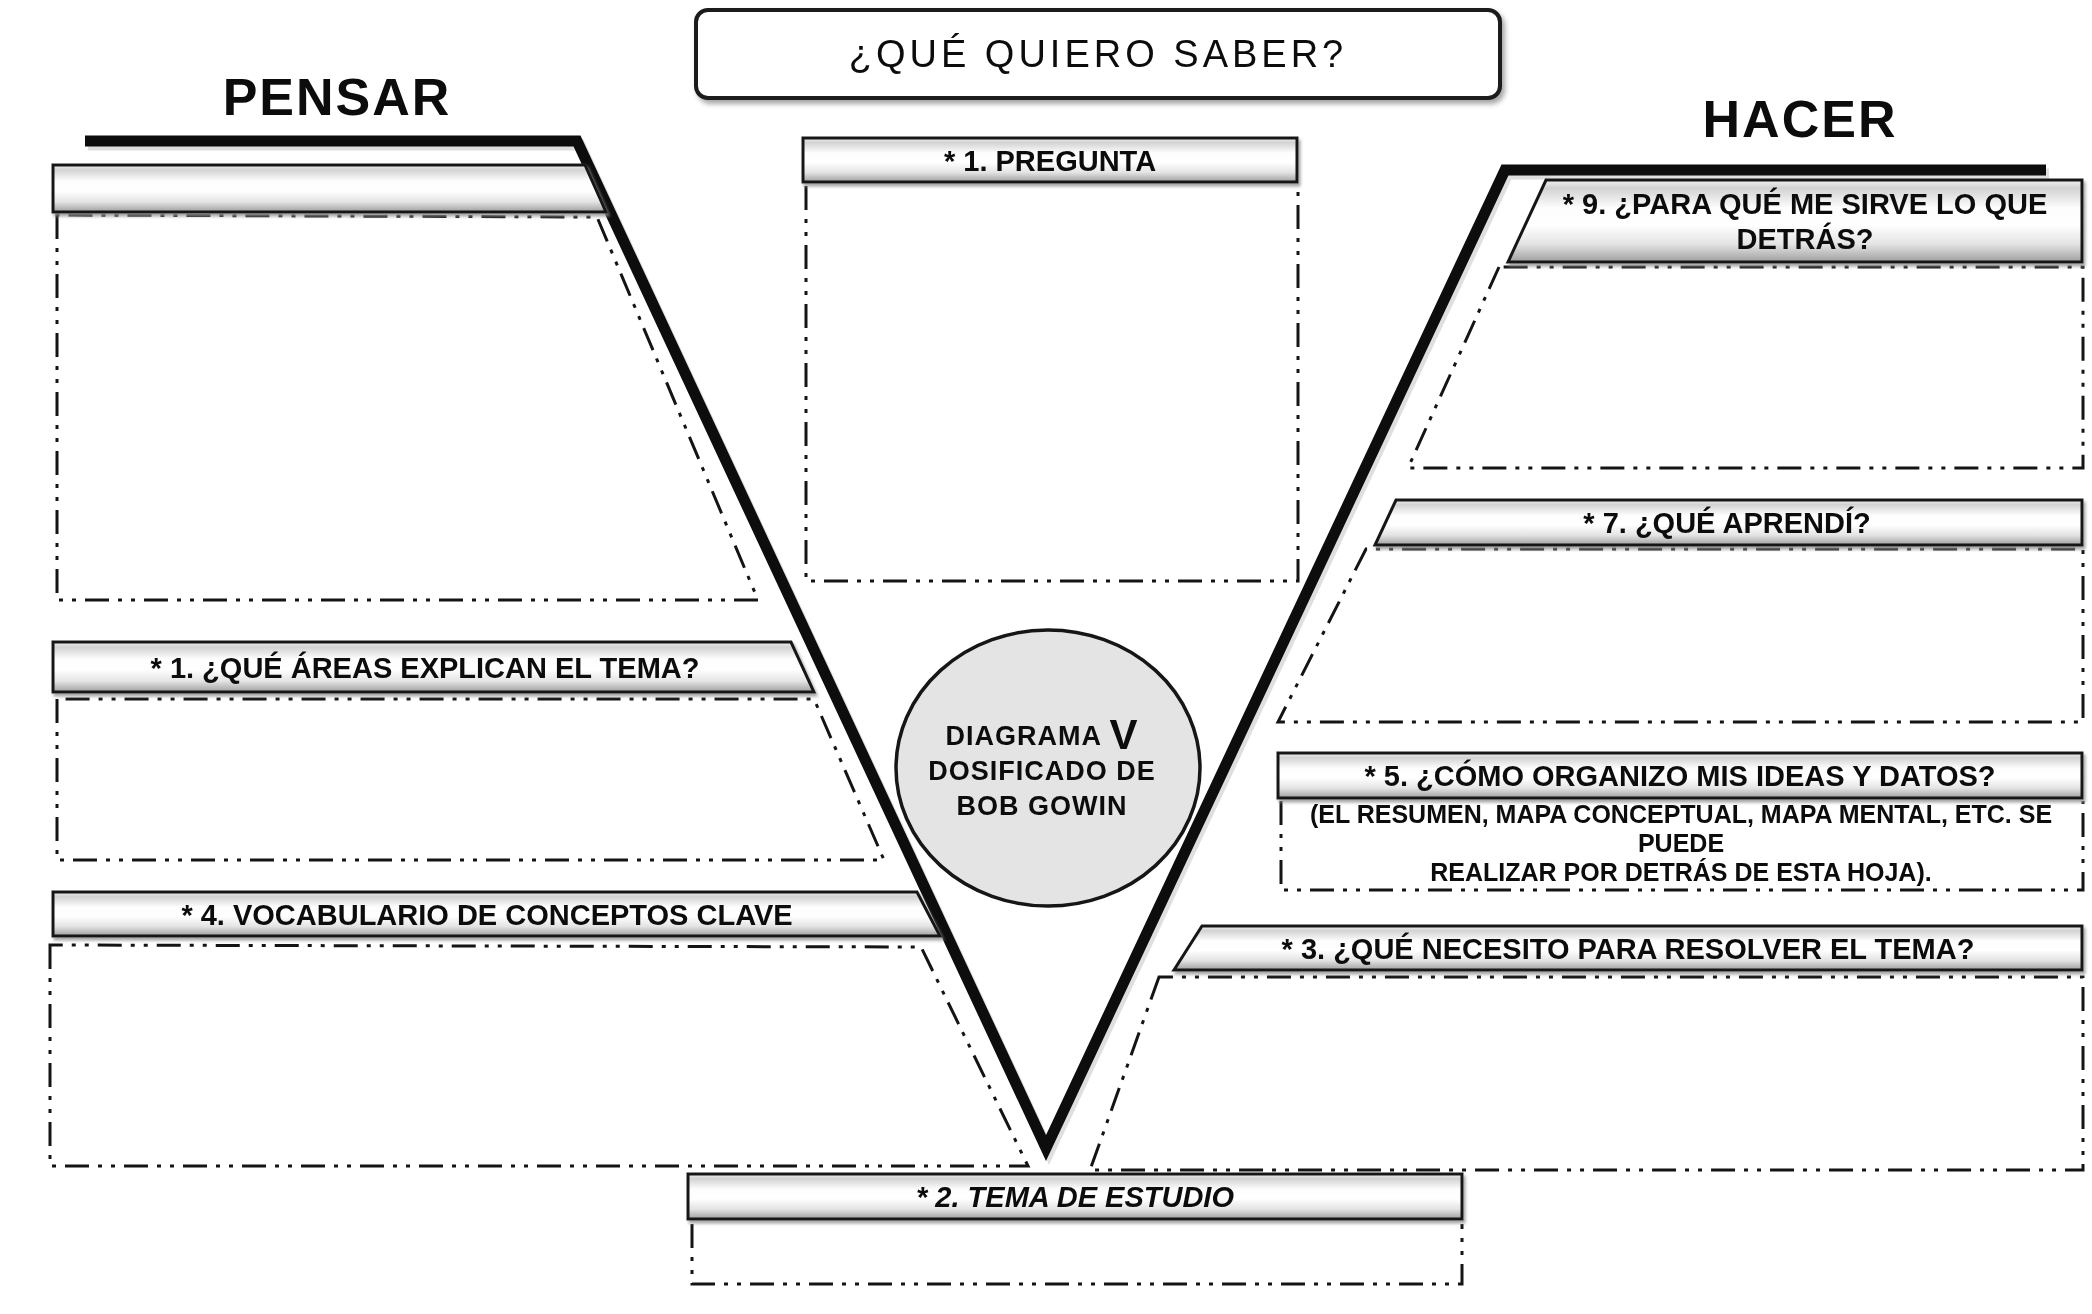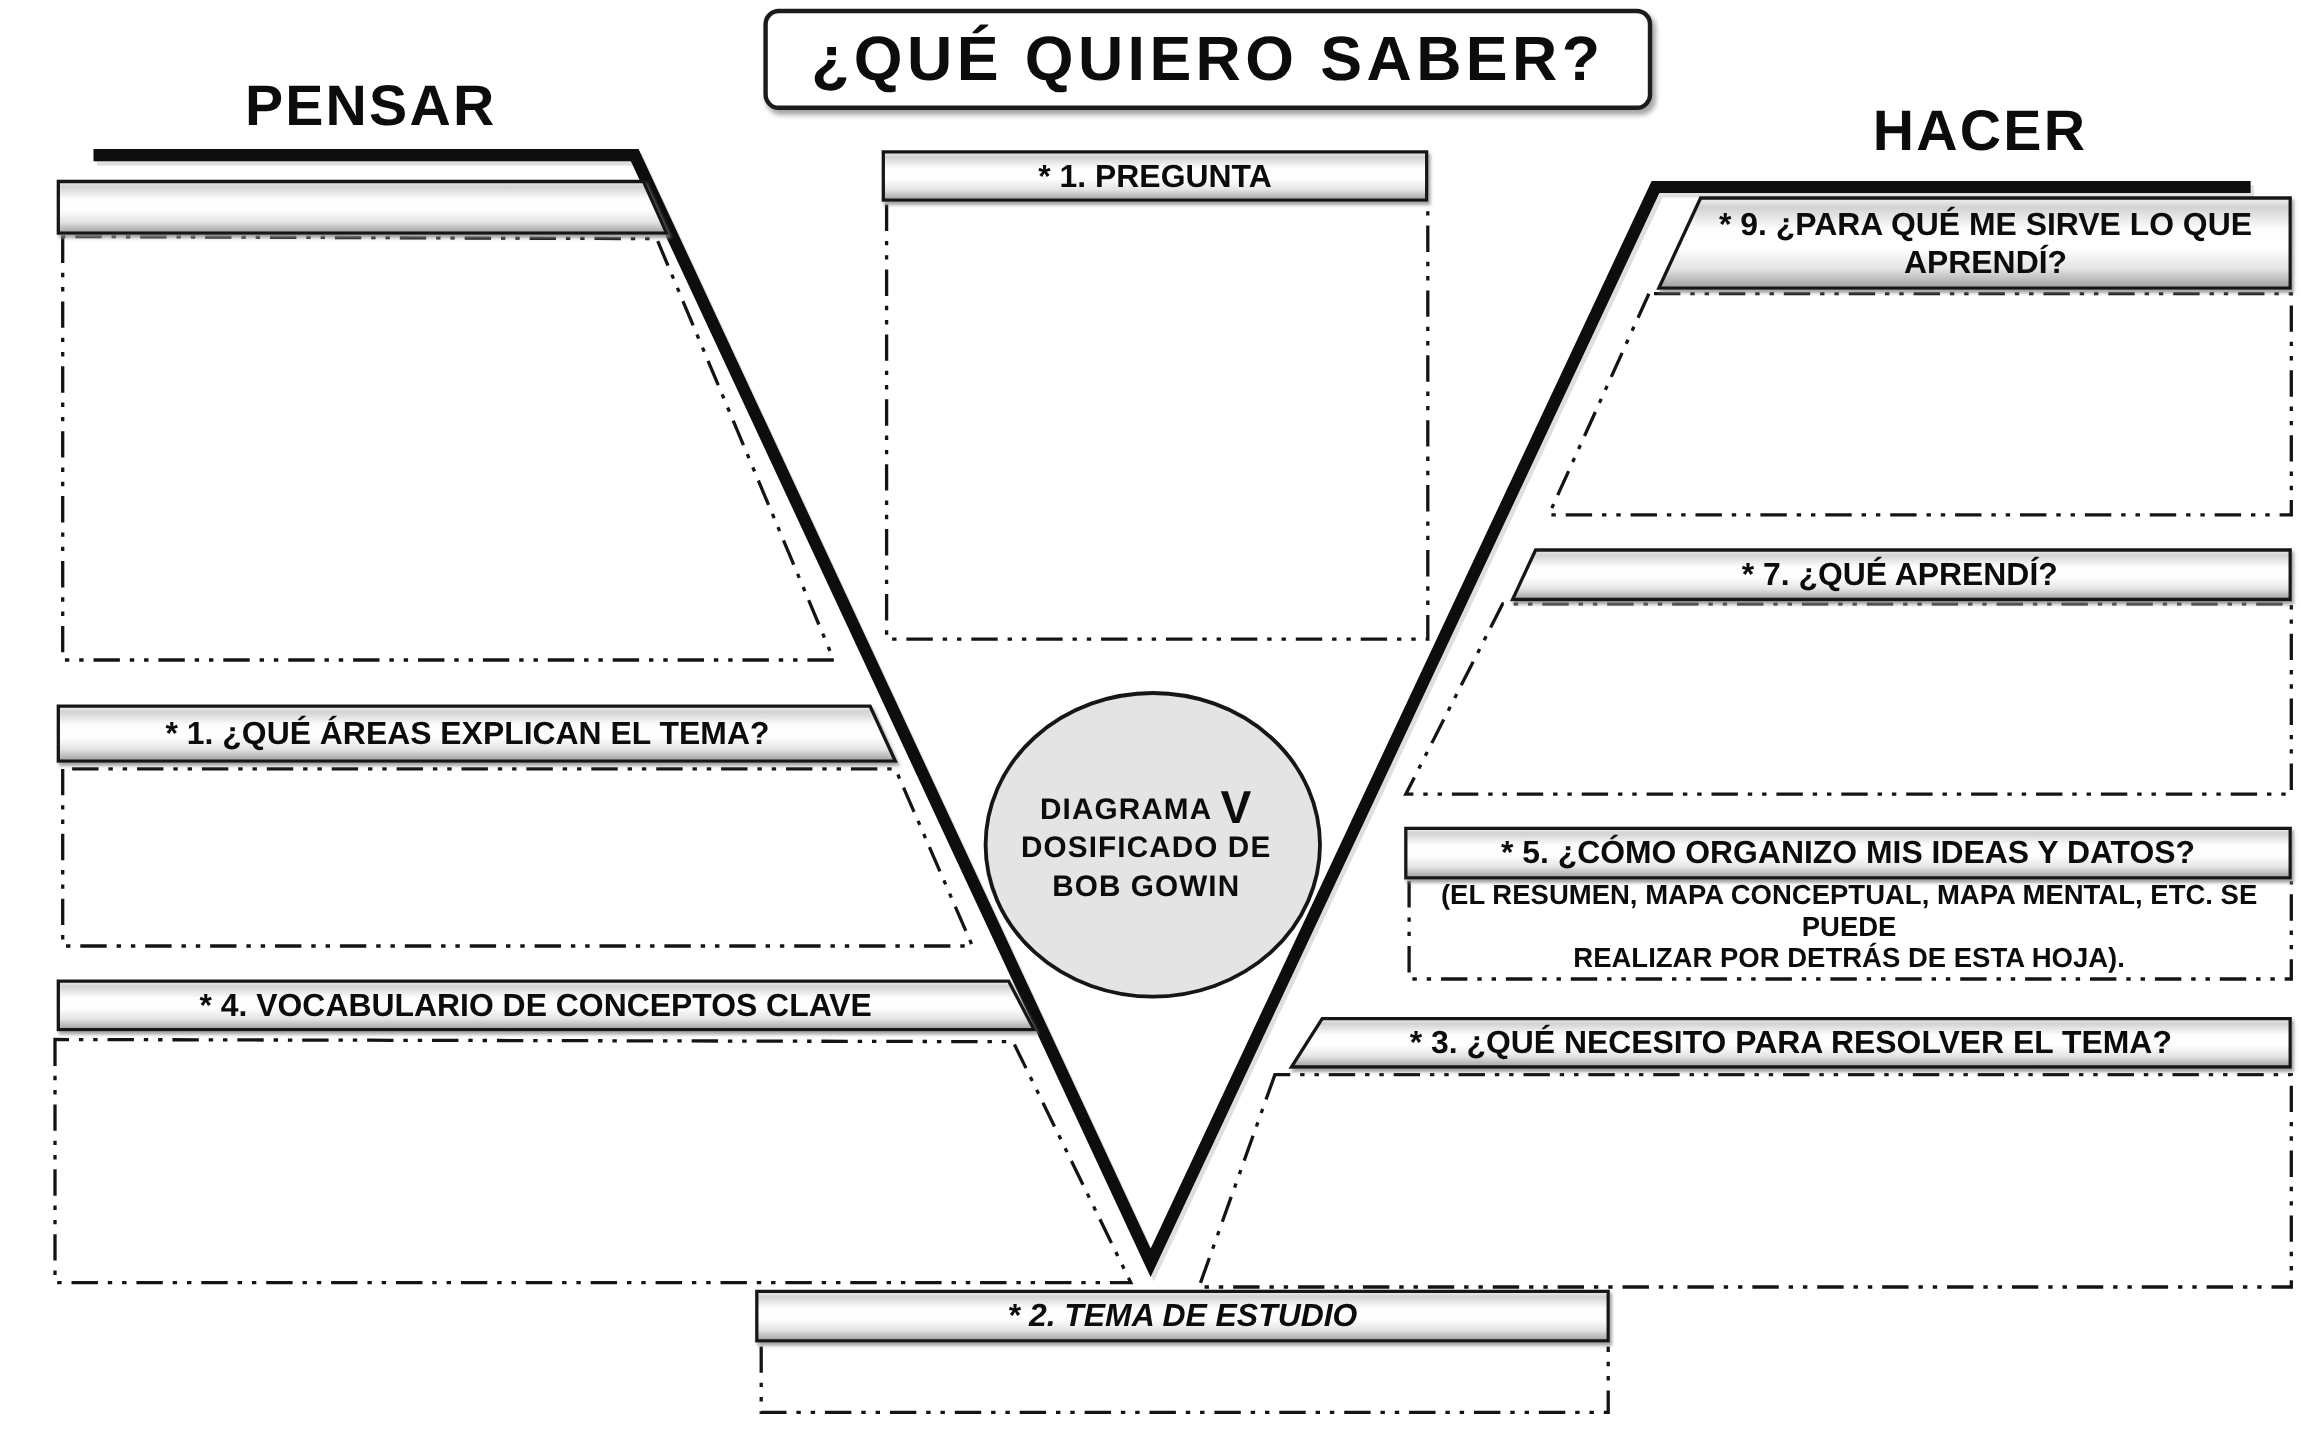--- a/index.html
+++ b/index.html
@@ -42,22 +42,22 @@
     width: 800px; height: 84px;
     background: #ffffff;
     border: 4px solid #1c1c1c;
     border-radius: 14px;
     box-shadow: 3px 4px 5px rgba(0,0,0,0.35);
     display: flex;
     align-items: center;
     justify-content: center;
   }
   .title-box span {
-    font-weight: bold;
-    font-size: 57px;
+    font-weight: normal;
+    font-size: 38px;
     letter-spacing: 4px;
     white-space: nowrap;
   }
   .note {
     position: absolute;
     transform: translate(-50%, -50%);
     font-weight: bold;
     font-size: 25px;
     text-align: center;
     line-height: 29px;
@@ -137,21 +137,21 @@
 
   <div class="side-label" style="left:337px; top:97px;">PENSAR</div>
   <div class="side-label" style="left:1800px; top:119px;">HACER</div>
 
   <div class="lbl" style="left:1050px; top:161px;">* 1. PREGUNTA</div>
   <div class="lbl" style="left:425px; top:668px;">* 1. ¿QUÉ ÁREAS EXPLICAN EL TEMA?</div>
   <div class="lbl" style="left:487px; top:915px;">* 4. VOCABULARIO DE CONCEPTOS CLAVE</div>
   <div class="lbl" style="left:1075px; top:1197px;font-style:italic;">* 2. TEMA DE ESTUDIO</div>
   <div class="lbl" style="left:1805px; top:222px;">
     <span>* 9. ¿PARA QUÉ ME SIRVE LO QUE</span><br>
-    <span>APRENDÍ?</span>
+    <span>DETRÁS?</span>
   </div>
   <div class="lbl" style="left:1727px; top:523px;">* 7. ¿QUÉ APRENDÍ?</div>
   <div class="lbl" style="left:1680px; top:776px;">* 5. ¿CÓMO ORGANIZO MIS IDEAS Y DATOS?</div>
   <div class="lbl" style="left:1628px; top:949px;">* 3. ¿QUÉ NECESITO PARA RESOLVER EL TEMA?</div>
 
   <div class="note" style="left:1681px; top:843px;">
     <span>(EL RESUMEN, MAPA CONCEPTUAL, MAPA MENTAL, ETC. SE PUEDE</span><br>
     <span>REALIZAR POR DETRÁS DE ESTA HOJA).</span>
   </div>
 

